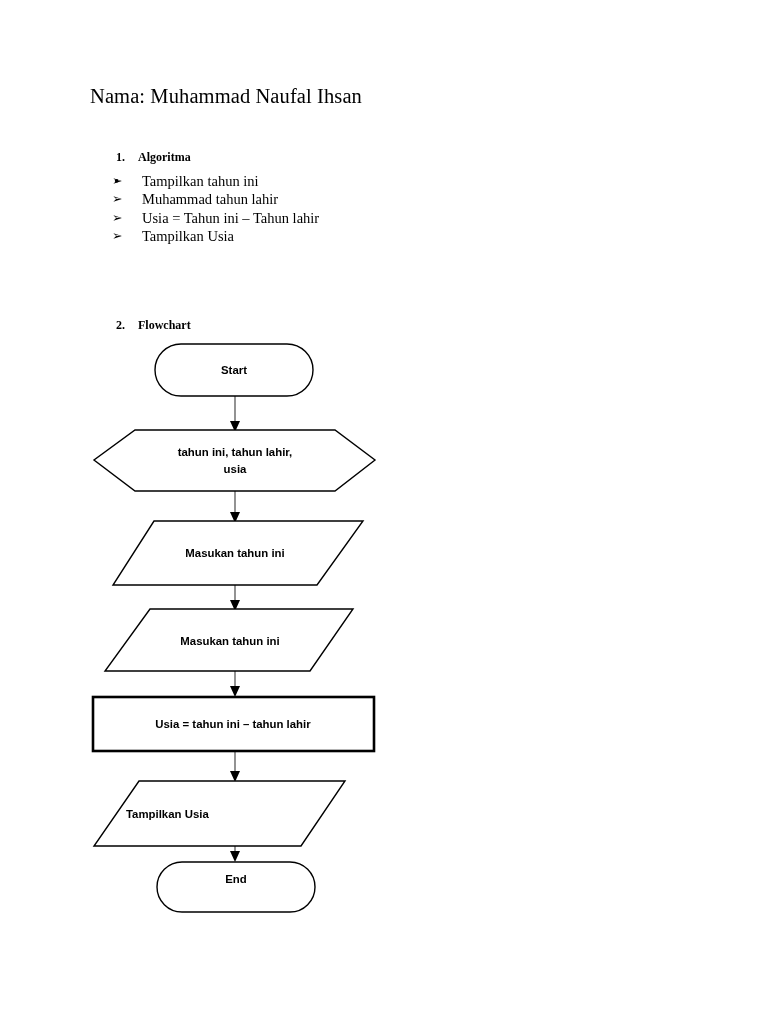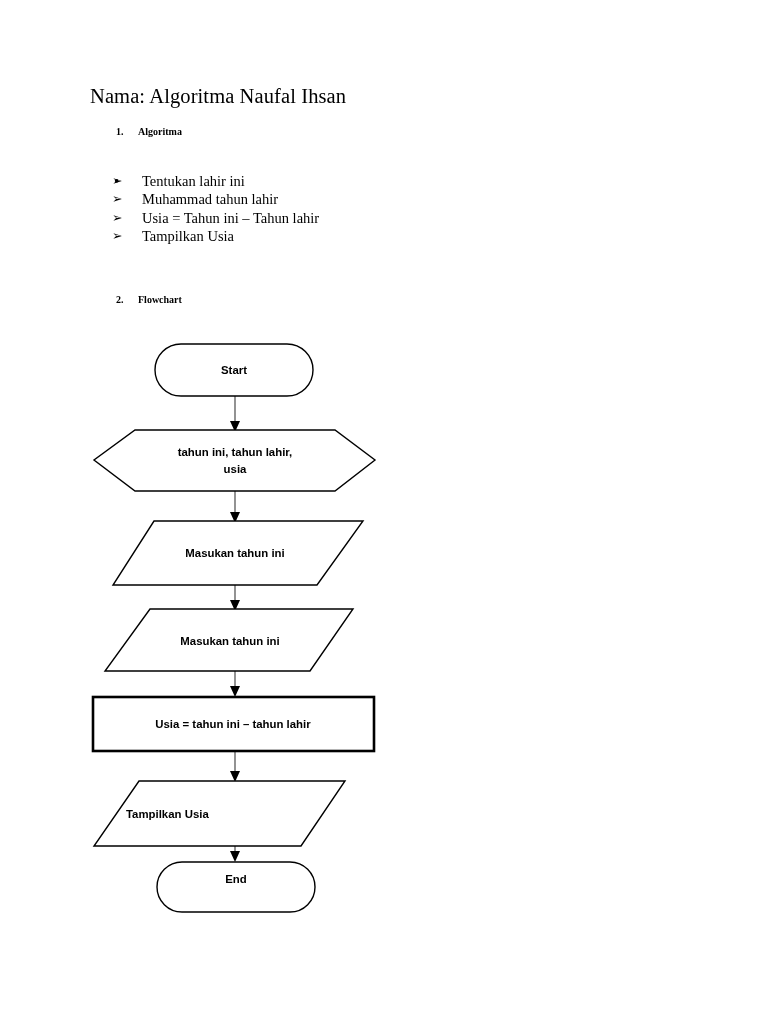--- a/index.html
+++ b/index.html
@@ -27,23 +27,24 @@
     left: 90px;
     top: 85px;
     font-size: 20.5px;
     font-weight: 400;
     letter-spacing: 0.1px;
     white-space: nowrap;
   }
 
   .heading {
     position: absolute;
-    font-size: 10px;
+    font-size: 12px;
     font-weight: bold;
     white-space: nowrap;
+    margin-top: 24px;
   }
   .heading .num {
     display: inline-block;
     width: 22px;
   }
   .heading-algoritma { left: 116px; top: 126px; }
   .heading-flowchart { left: 116px; top: 294px; }
 
   .list {
     position: absolute;
@@ -108,33 +109,33 @@
   }
   .arrow-head {
     fill: #000000;
   }
 </style>
 </head>
 <body>
 
 <div class="page">
 
-  <div class="doc-title">Nama: Algoritma Naufal Ihsan</div>
+  <div class="doc-title">Nama: Muhammad Naufal Ihsan</div>
 
   <div class="heading heading-algoritma">
     <span class="num">1.</span><span>Algoritma</span>
   </div>
 
   <div class="list">
     <div class="list-item">
       <span class="marker dot">•</span>
     </div>
     <div class="list-item">
       <span class="marker arrow">➢</span>
-      <span>Tentukan lahir ini</span>
+      <span>Tampilkan tahun ini</span>
     </div>
     <div class="list-item">
       <span class="marker arrow">➢</span>
       <span>Muhammad tahun lahir</span>
     </div>
     <div class="list-item">
       <span class="marker arrow">➢</span>
       <span>Usia = Tahun ini – Tahun lahir</span>
     </div>
     <div class="list-item">

